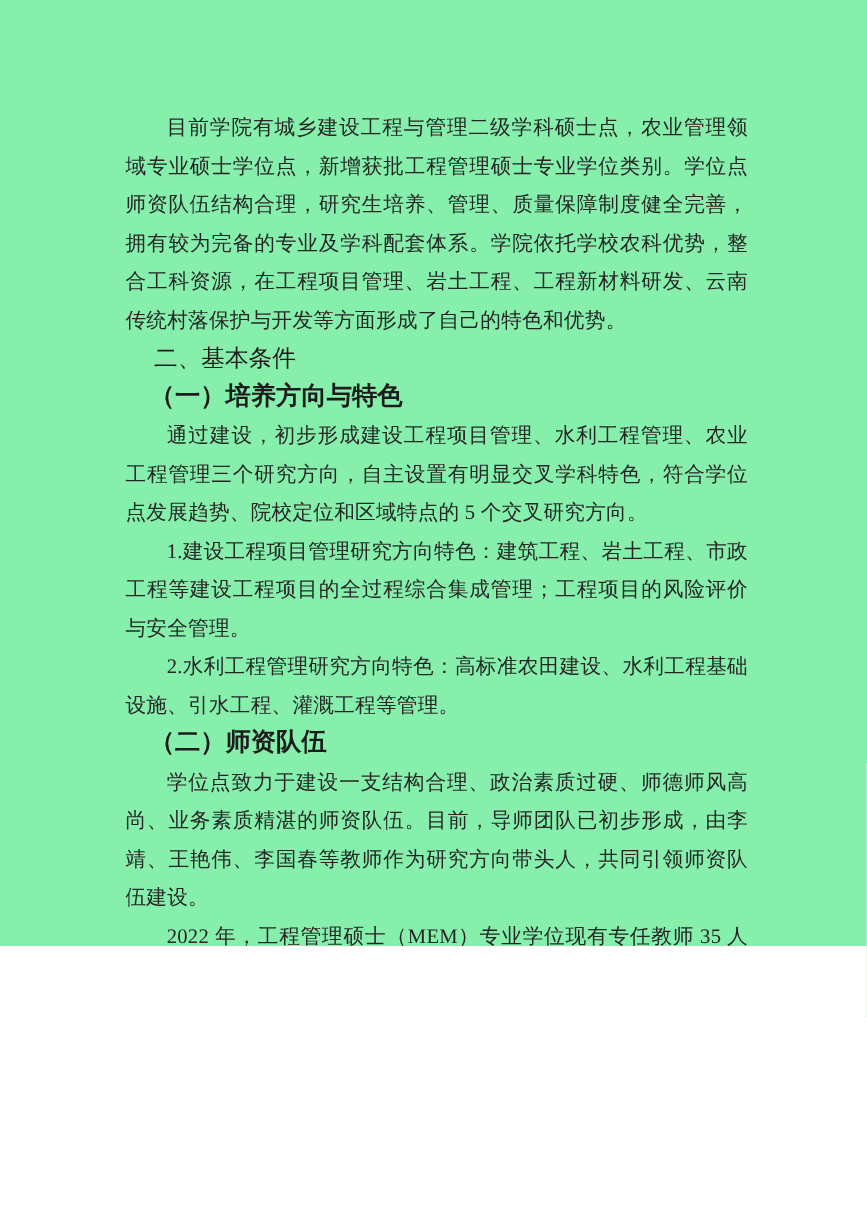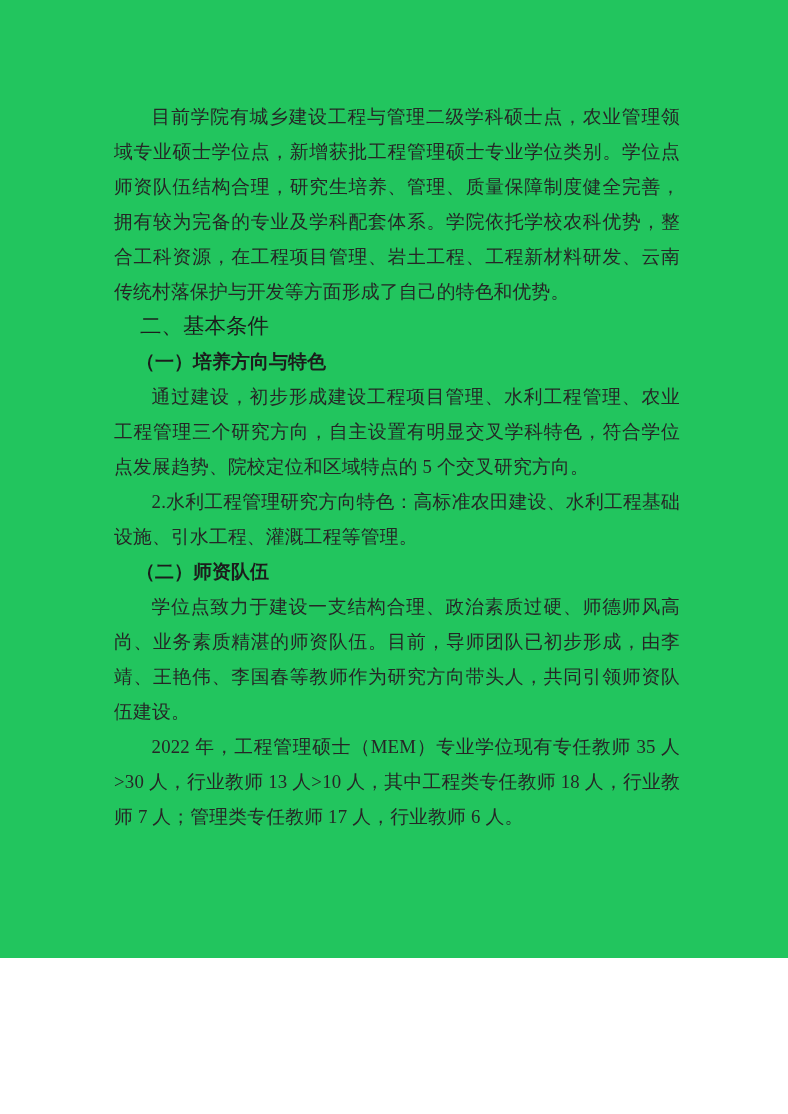--- a/index.html
+++ b/index.html
@@ -3,22 +3,22 @@
 <meta charset="utf-8">
 <style>
   html, body {
     margin: 0;
     padding: 0;
     background: #ffffff;
   }
   .page {
     position: relative;
     width: 788px;
-    height: 958px;
-    background: #22c55e;
+    height: 860px;
+    background: #86efac;
     overflow: hidden;
     font-family: "Liberation Serif", "DejaVu Serif", serif;
     color: #262626;
   }
   .content {
     position: absolute;
     left: 114px;
     top: 99px;
     width: 566px;
   }
@@ -35,23 +35,23 @@
     margin: 0;
     font-family: "Liberation Sans", "DejaVu Sans", sans-serif;
     font-weight: normal;
     font-size: 21.5px;
     line-height: 35px;
     text-indent: 26px;
     color: #1c1c1c;
   }
   .heading-l2 {
     margin: 0;
-    font-family: Liberation Sans, sans-serif;
+    font-family: Liberation Mono, monospace;
     font-weight: bold;
-    font-size: 19px;
+    font-size: 23px;
     line-height: 35px;
     text-indent: 22px;
     color: #1c1c1c;
   }
   .page-footer {
     position: absolute;
     left: 0;
     top: 1003px;
     width: 100%;
     text-align: center;
@@ -66,20 +66,21 @@
   <div class="content">
 
     <p class="body-para">目前学院有城乡建设工程与管理二级学科硕士点，农业管理领域专业硕士学位点，新增获批工程管理硕士专业学位类别。学位点师资队伍结构合理，研究生培养、管理、质量保障制度健全完善，拥有较为完备的专业及学科配套体系。学院依托学校农科优势，整合工科资源，在工程项目管理、岩土工程、工程新材料研发、云南传统村落保护与开发等方面形成了自己的特色和优势。</p>
 
     <h2 class="heading-l1">二、基本条件</h2>
 
     <h3 class="heading-l2">（一）培养方向与特色</h3>
 
     <p class="body-para">通过建设，初步形成建设工程项目管理、水利工程管理、农业工程管理三个研究方向，自主设置有明显交叉学科特色，符合学位点发展趋势、院校定位和区域特点的 5 个交叉研究方向。</p>
 
+    <p class="body-para">1.建设工程项目管理研究方向特色：建筑工程、岩土工程、市政工程等建设工程项目的全过程综合集成管理；工程项目的风险评价与安全管理。</p>
 
     <p class="body-para">2.水利工程管理研究方向特色：高标准农田建设、水利工程基础设施、引水工程、灌溉工程等管理。</p>
 
 
     <h3 class="heading-l2">（二）师资队伍</h3>
 
     <p class="body-para">学位点致力于建设一支结构合理、政治素质过硬、师德师风高尚、业务素质精湛的师资队伍。目前，导师团队已初步形成，由李靖、王艳伟、李国春等教师作为研究方向带头人，共同引领师资队伍建设。</p>
 
     <p class="body-para">2022 年，工程管理硕士（MEM）专业学位现有专任教师 35 人&gt;30 人，行业教师 13 人&gt;10 人，其中工程类专任教师 18 人，行业教师 7 人；管理类专任教师 17 人，行业教师 6 人。</p>
 

